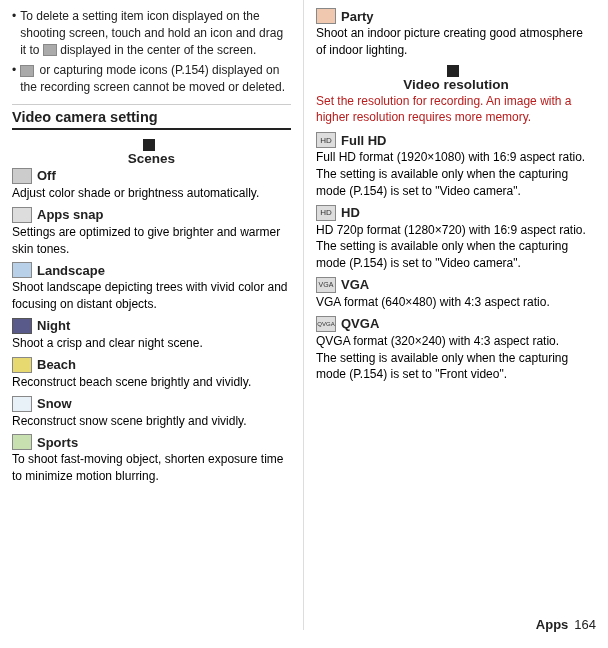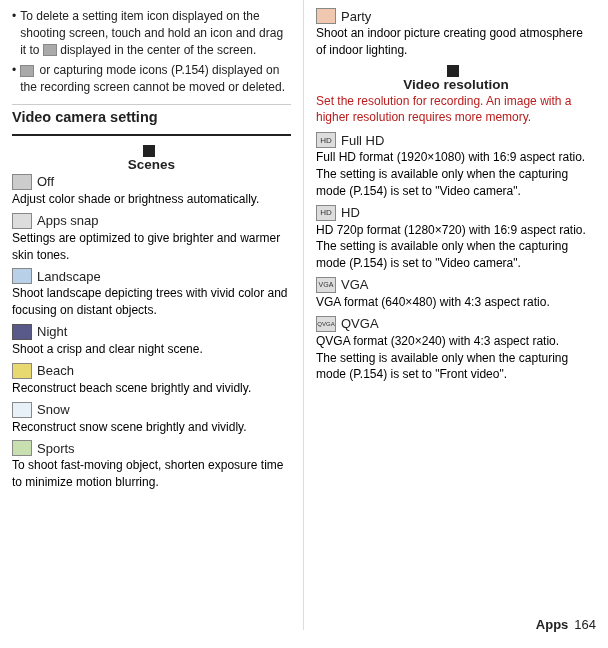--- a/index.html
+++ b/index.html
@@ -35,21 +35,21 @@
       line-height: 1.4;
     }
     .bullet-dot {
       margin-right: 4px;
       flex-shrink: 0;
     }
     .section-title {
       font-size: 14.5px;
       font-weight: bold;
       border-bottom: 2px solid #222;
-      padding-bottom: 9px;
+      padding-bottom: 3px;
       margin-bottom: 8px;
       margin-top: 4px;
     }
     .setting-group {
       margin-bottom: 2px;
     }
     .setting-header {
       display: flex;
       align-items: center;
       margin-bottom: 1px;
@@ -88,21 +88,21 @@
       background: #bbb;
       margin-right: 5px;
       flex-shrink: 0;
       display: flex;
       align-items: center;
       justify-content: center;
       font-size: 9px;
       color: #555;
     }
     .sub-item-title {
-      font-weight: normal;
+      font-weight: bold;
       font-size: 13px;
     }
     .sub-item-desc {
       font-size: 12px;
       line-height: 1.4;
       color: #000000;
     }
     .footer {
       position: absolute;
       bottom: 12px;

